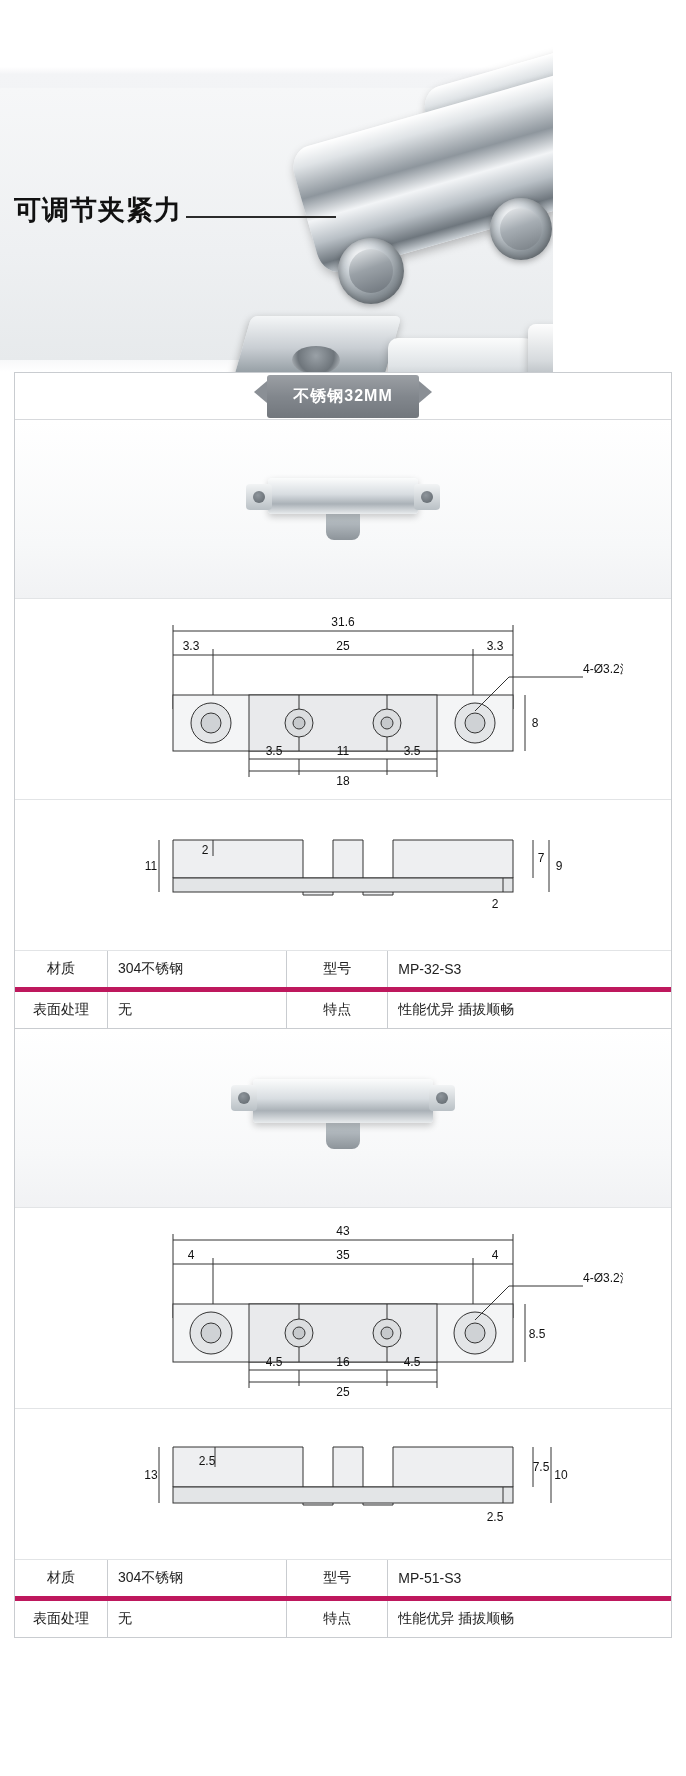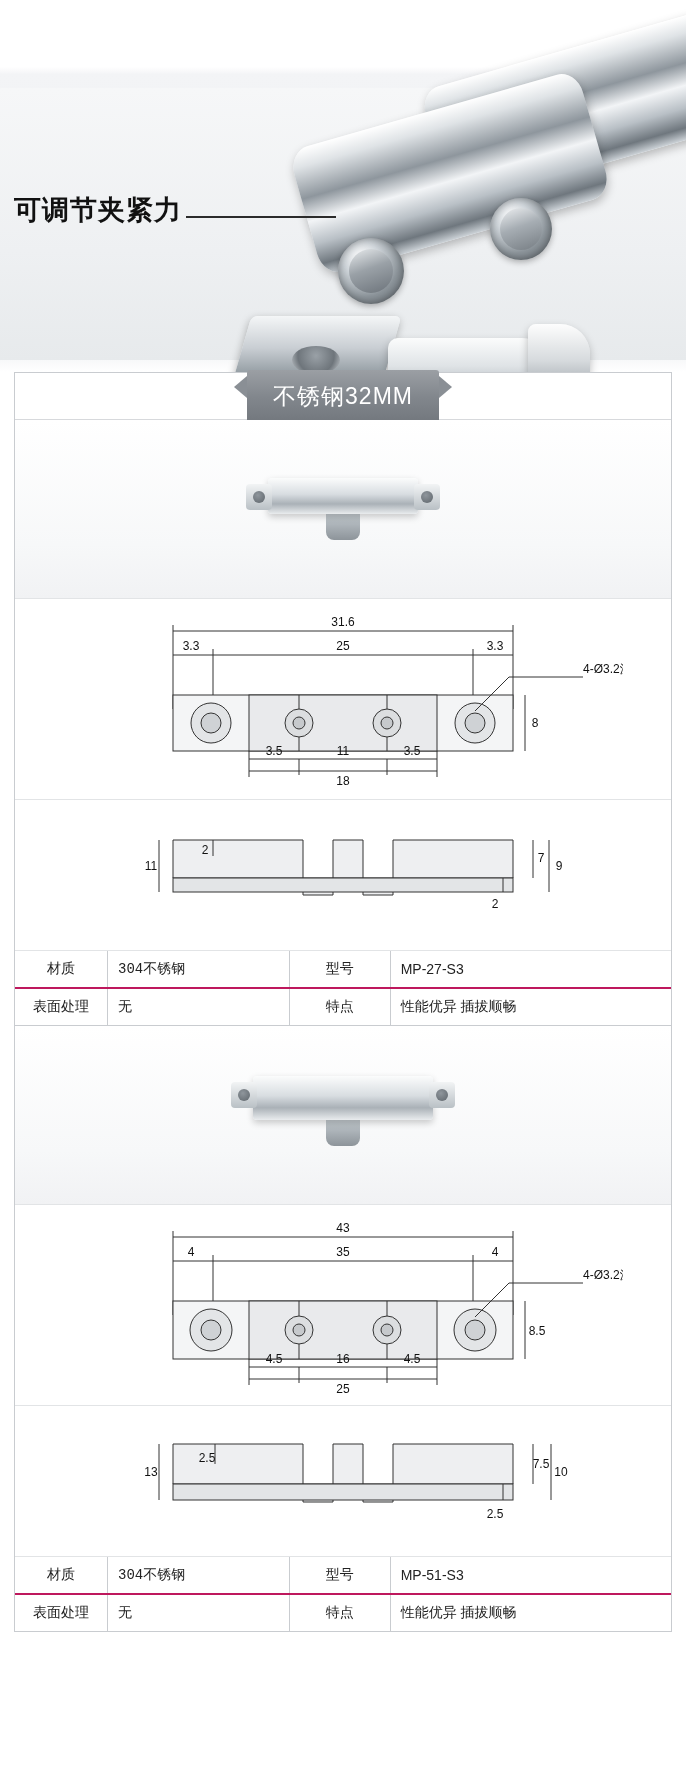--- a/index.html
+++ b/index.html
@@ -8,21 +8,21 @@
     background:#ffffff;
     font-family:"Liberation Sans","DejaVu Sans",sans-serif;
     color:#1a1a1a;
     -webkit-font-smoothing:antialiased;
   }
   .page{width:686px;position:relative;}
 
   
   .hero{
     position:relative;
-    width:686px;
+    width:553px;
     height:372px;
     background:linear-gradient(180deg,#ffffff 0%,#ffffff 18%,#f3f4f6 20%,#eceef0 92%,#ffffff 100%);
     overflow:hidden;
     text-align:center;
   }
   .hero-photo{
     position:absolute;
     left:0;top:88px;
     width:686px;height:272px;
     background:linear-gradient(180deg,#f6f7f8 0%,#eef0f2 60%,#e7eaec 100%);
@@ -107,22 +107,22 @@
   .spec-head{
     height:46px;
     background:#fff;
     display:flex;align-items:center;justify-content:center;
     border-bottom:1px solid #d7d9dc;
   }
   .ribbon{
     position:relative;
     background:linear-gradient(180deg,#9b9fa4 0%,#82878d 50%,#72777d 100%);
     color:#fff;
-    font-size:23px;
-    font-weight:400;
+    font-size:16px;
+    font-weight:700;
     letter-spacing:1px;
     padding:11px 26px;
     border-radius:3px;
   }
   .ribbon:before,.ribbon:after{
     content:"";
     position:absolute;top:6px;
     width:0;height:0;
     border-top:11px solid transparent;
     border-bottom:11px solid transparent;
@@ -170,26 +170,26 @@
     border-bottom:1px solid #e2e4e6;
   }
   .draw svg{display:block;margin:0 auto;}
 
   table.tbl{
     width:100%;
     border-collapse:collapse;
     font-size:14px;
   }
   table.tbl td{
-    border-top:2px solid #be185d;
+    border-top:5px solid #be185d;
     padding:9px 10px;
     color:#222;
   }
   table.tbl td.lab{width:72px;text-align:center;border-right:1px solid #c9ccd0;font-weight:400;}
-  table.tbl td.val{border-right:1px solid #c9ccd0;font-family:Liberation Mono, monospace;}
+  table.tbl td.val{border-right:1px solid #c9ccd0;}
   table.tbl td.lab2{width:80px;text-align:center;border-right:1px solid #c9ccd0;}
   table.tbl td.val2{width:auto;}
   table.tbl tr:first-child td{border-top:none;}
 </style>
 </head>
 <body>
 
 <div class="page">
 
   <div class="hero">
@@ -304,21 +304,21 @@
         </g>
       </svg>
     </div>
 
     <table class="tbl">
       <tbody>
           <tr>
         <td class="lab">材质</td>
         <td class="val">304不锈钢</td>
         <td class="lab2">型号</td>
-        <td class="val2">MP-27-S3</td>
+        <td class="val2">MP-32-S3</td>
       </tr>
       <tr>
         <td class="lab">表面处理</td>
         <td class="val">无</td>
         <td class="lab2">特点</td>
         <td class="val2">性能优异 插拔顺畅</td>
       </tr>
     </tbody>
       </table>
   </div>

